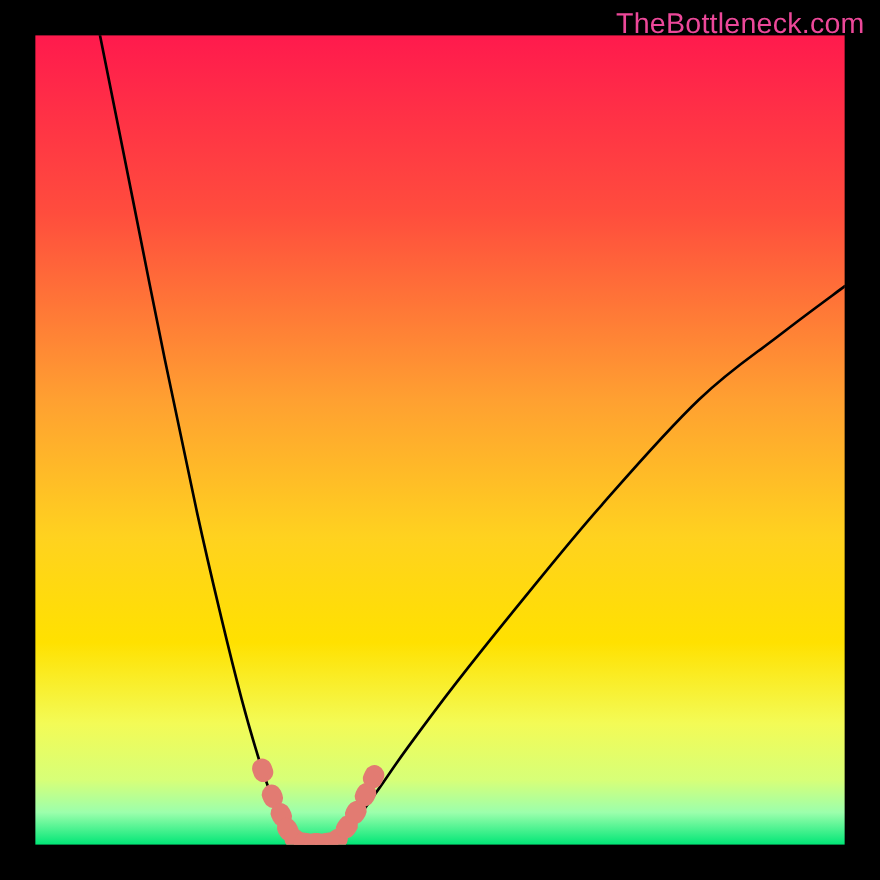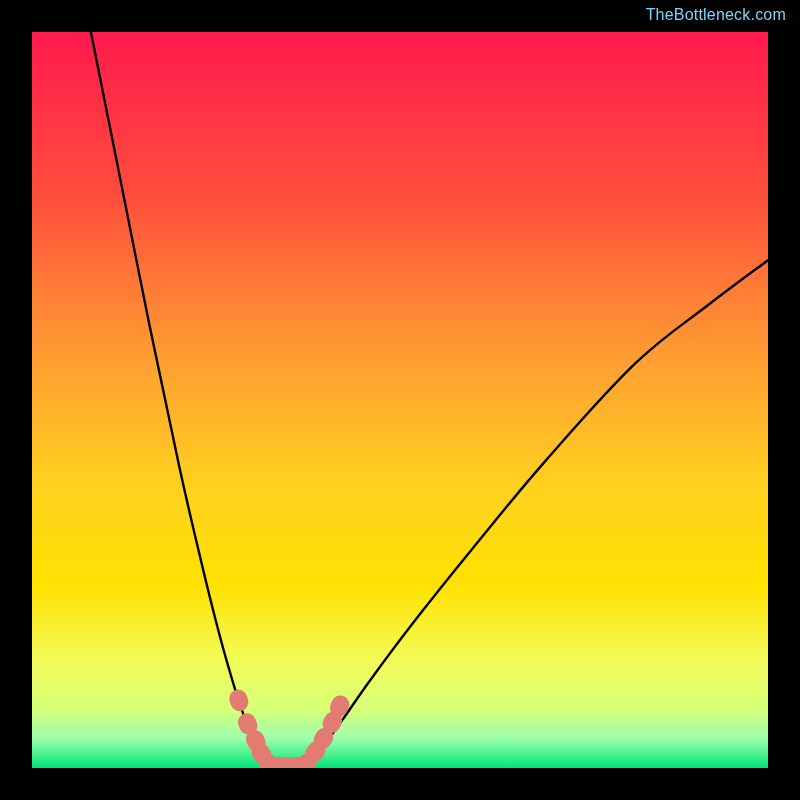--- a/index.html
+++ b/index.html
@@ -24,22 +24,22 @@
     left: 32px;
     top: 32px;
     width: 736px;
     height: 736px;
     
   }
   .watermark {
     position: absolute;
     top: 6px;
     right: 14px;
-    color: #7dd3fc;
-    font-size: 16px;
+    color: #ec4899;
+    font-size: 26px;
     letter-spacing: 0.2px;
     font-weight: 500;
     user-select: none;
   }
 </style>
 </head>
 <body>
 
 <div class="frame">
   <div class="plot">

